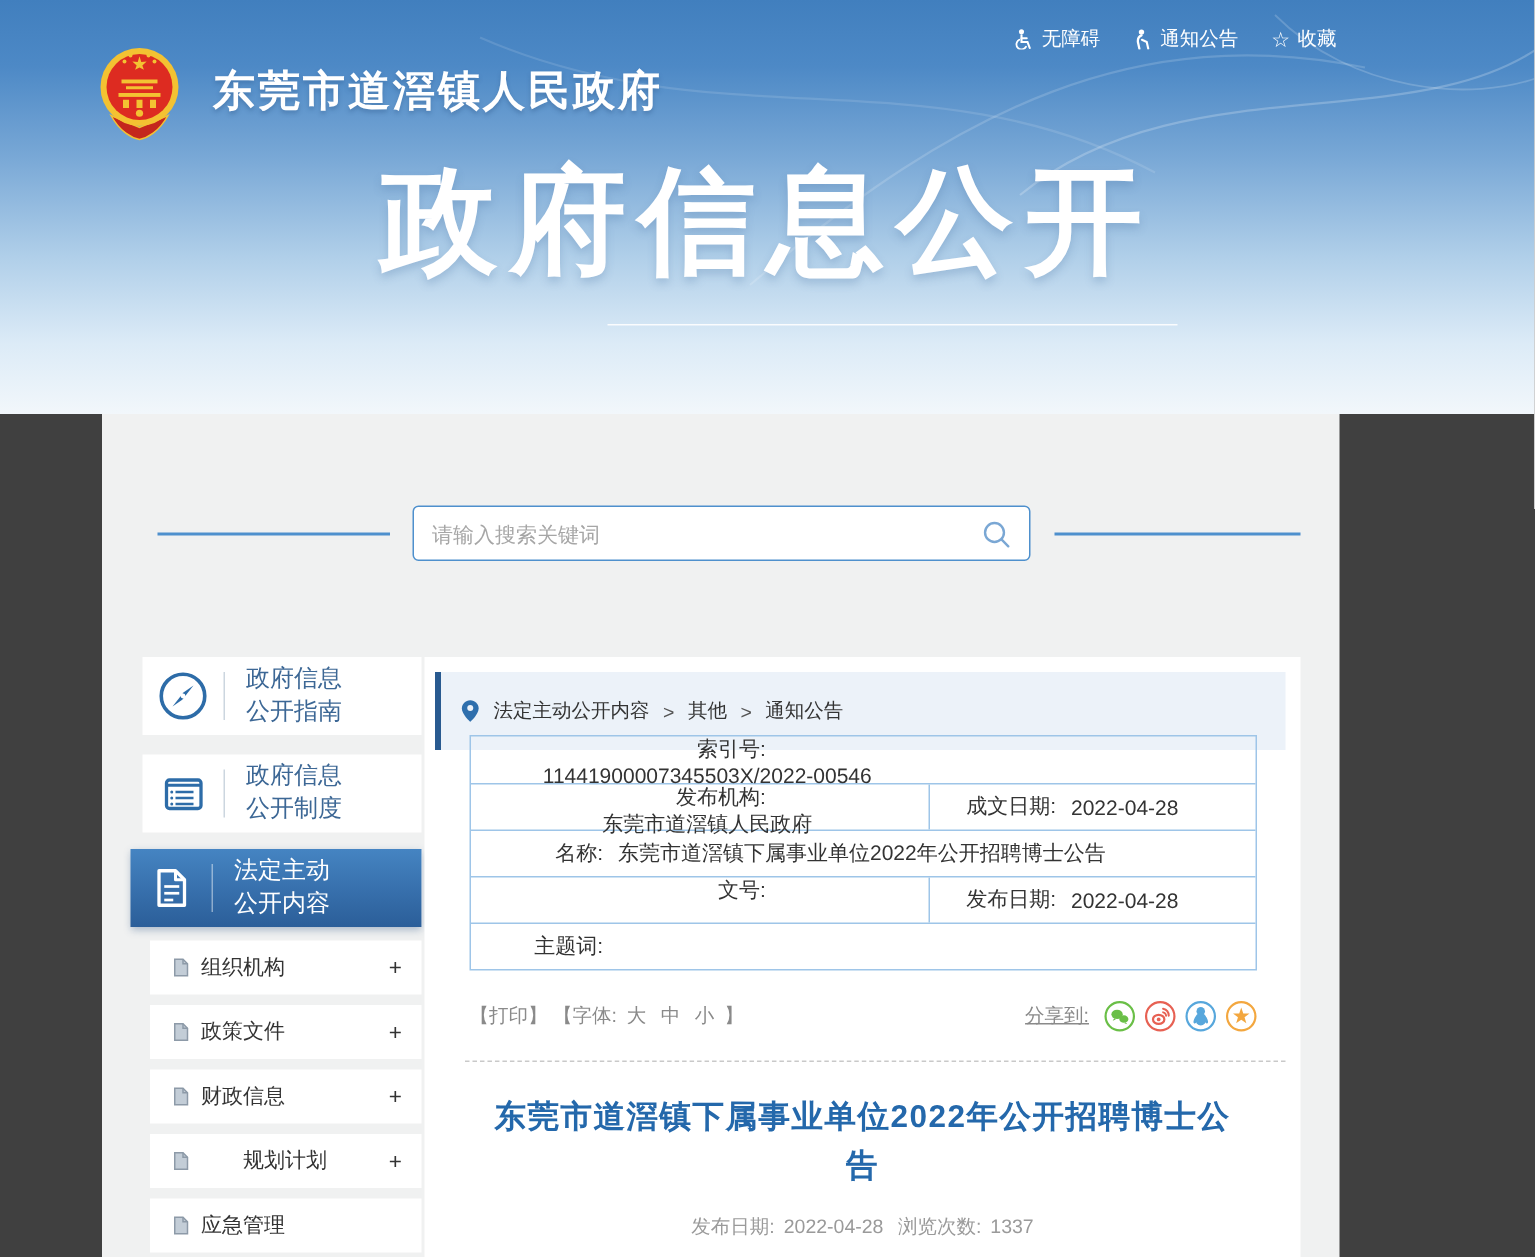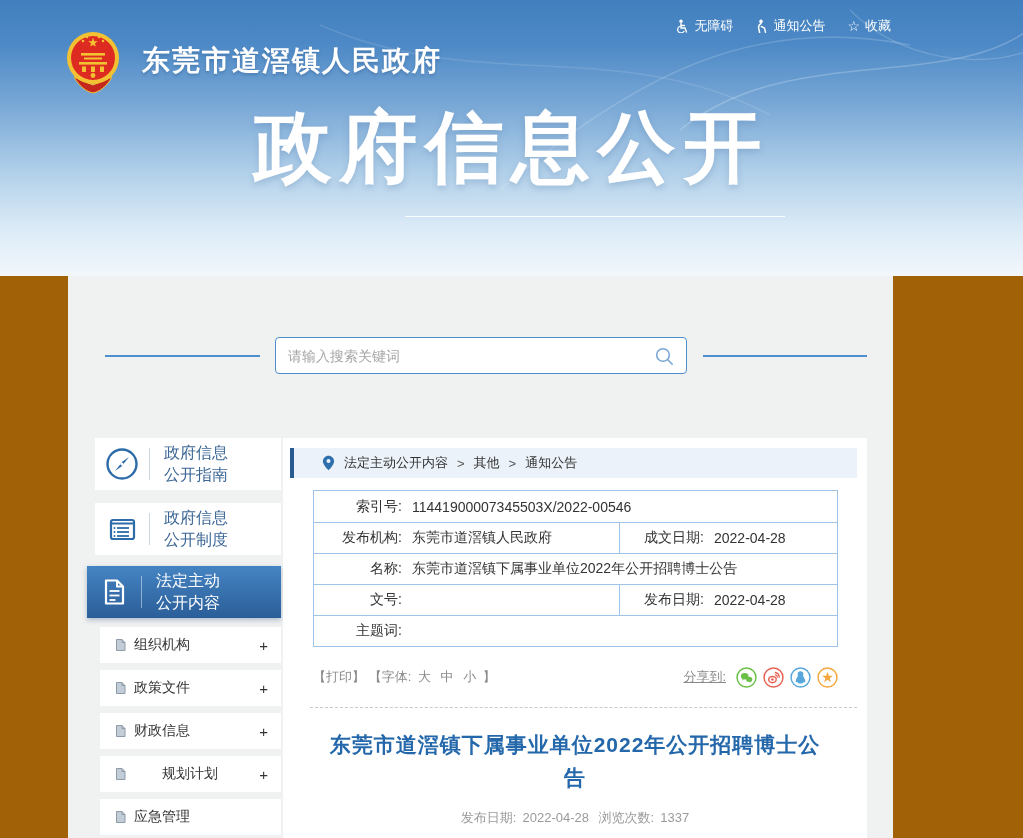--- a/index.html
+++ b/index.html
@@ -1,18 +1,18 @@
 <!DOCTYPE html>
 <html><head>
 <meta charset="utf-8">
 <style>
   * { margin:0; padding:0; box-sizing:border-box; }
   html,body { background:#fff; }
   body { font-family:"Liberation Sans","DejaVu Sans",sans-serif; }
-  .page { position:relative; width:1023px; height:838px; overflow:hidden; background:#a16207; margin:0 auto; }
+  .page { position:relative; width:1023px; height:838px; overflow:hidden; background:#404040; margin:0 auto; }
 
   
   .banner { position:absolute; left:0; top:0; width:1023px; height:276px;
     background:linear-gradient(180deg,#417fbe 0%,#4d89c6 16%,#79a8d6 38%,#b0cfe9 62%,#dcebf7 83%,#f2f7fb 100%); }
   .deco { position:absolute; left:0; top:0; width:1023px; height:276px; pointer-events:none; }
   .topbar { position:absolute; top:17px; right:132px; display:flex; gap:22px; align-items:center; color:#fff; font-size:13px; }
   .topbar a { color:#fff; text-decoration:none; display:flex; align-items:center; gap:5px; cursor:pointer; }
   .star-glyph { font-size:14px; line-height:1; }
   .brand { position:absolute; left:60px; top:28px; display:flex; align-items:center; gap:16px; cursor:pointer; }
   .site-name { font-size:28px; font-weight:bold; color:#fff; letter-spacing:2px; text-shadow:0 2px 3px rgba(40,80,130,.35); }
@@ -47,31 +47,31 @@
   .side-card.active .lbl { color:#fff; }
   .sub-card { position:absolute; left:32px; width:181px; height:36px; background:#fff; display:flex; align-items:center;
     padding:0 13px 0 14px; font-size:14px; color:#333; cursor:pointer; }
   .sub-card .doc { margin-right:7px; flex-shrink:0; }
   .sub-card .plus { margin-left:auto; font-size:15px; color:#333; }
   .sub-card.s1 { top:351px; } .sub-card.s2 { top:394px; } .sub-card.s3 { top:437px; }
   .sub-card.s4 { top:480px;gap:28px; } .sub-card.s5 { top:523px; }
 
   
   .main-card { position:absolute; left:215px; top:162px; width:584px; height:401px; background:#fff; }
-  .breadcrumb { position:absolute; left:7px; top:10px; width:567px; height:30px; background:#ecf2f9;
-    border-left:4px solid #295a90; display:flex; align-items:center; padding-left:28px; font-size:13px; color:#333; }
+  .breadcrumb { position:absolute; left:7px; top:10px; width:567px; height:52px; background:#ecf2f9;
+    border-left:4px solid #295a90; display:flex; align-items:center; padding-left:13px; font-size:13px; color:#333; }
   .breadcrumb .pin { margin-right:9px; display:flex; }
   .breadcrumb .bc-item { cursor:pointer; }
   .breadcrumb .sep { margin:0 9px; color:#555; }
 
   .meta-table { position:absolute; left:30px; top:52px; width:525px; border:1px solid #9ec5e8; font-size:14px; color:#333; }
   .trow { display:flex; height:31px; }
   .trow + .trow { border-top:1px solid #9ec5e8; }
   .tcell { display:flex; align-items:center; }
-  .tcell.colA { width:305px; }
+  .tcell.colA { width:305px;flex-direction:column; }
   .tcell.colB { flex:1; border-left:1px solid #9ec5e8; }
   .tcell.full { width:100%; }
   .tlabel { text-align:right; flex-shrink:0; }
   .colA .tlabel, .full .tlabel { width:88px; }
   .colB .tlabel { width:84px; }
   .tvalue { margin-left:10px; white-space:nowrap; }
 
   .toolbar { position:absolute; left:30px; top:228px; width:525px; height:22px; display:flex;
     justify-content:space-between; align-items:center; font-size:13px; color:#8a8a8a; }
   .tools-left span { cursor:default; }

